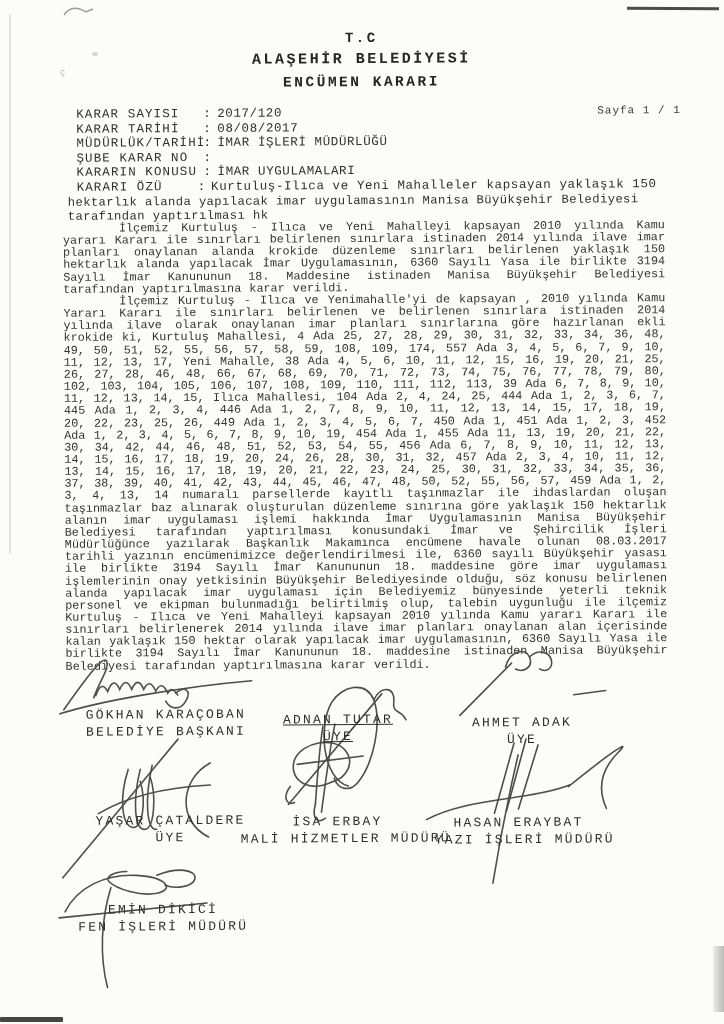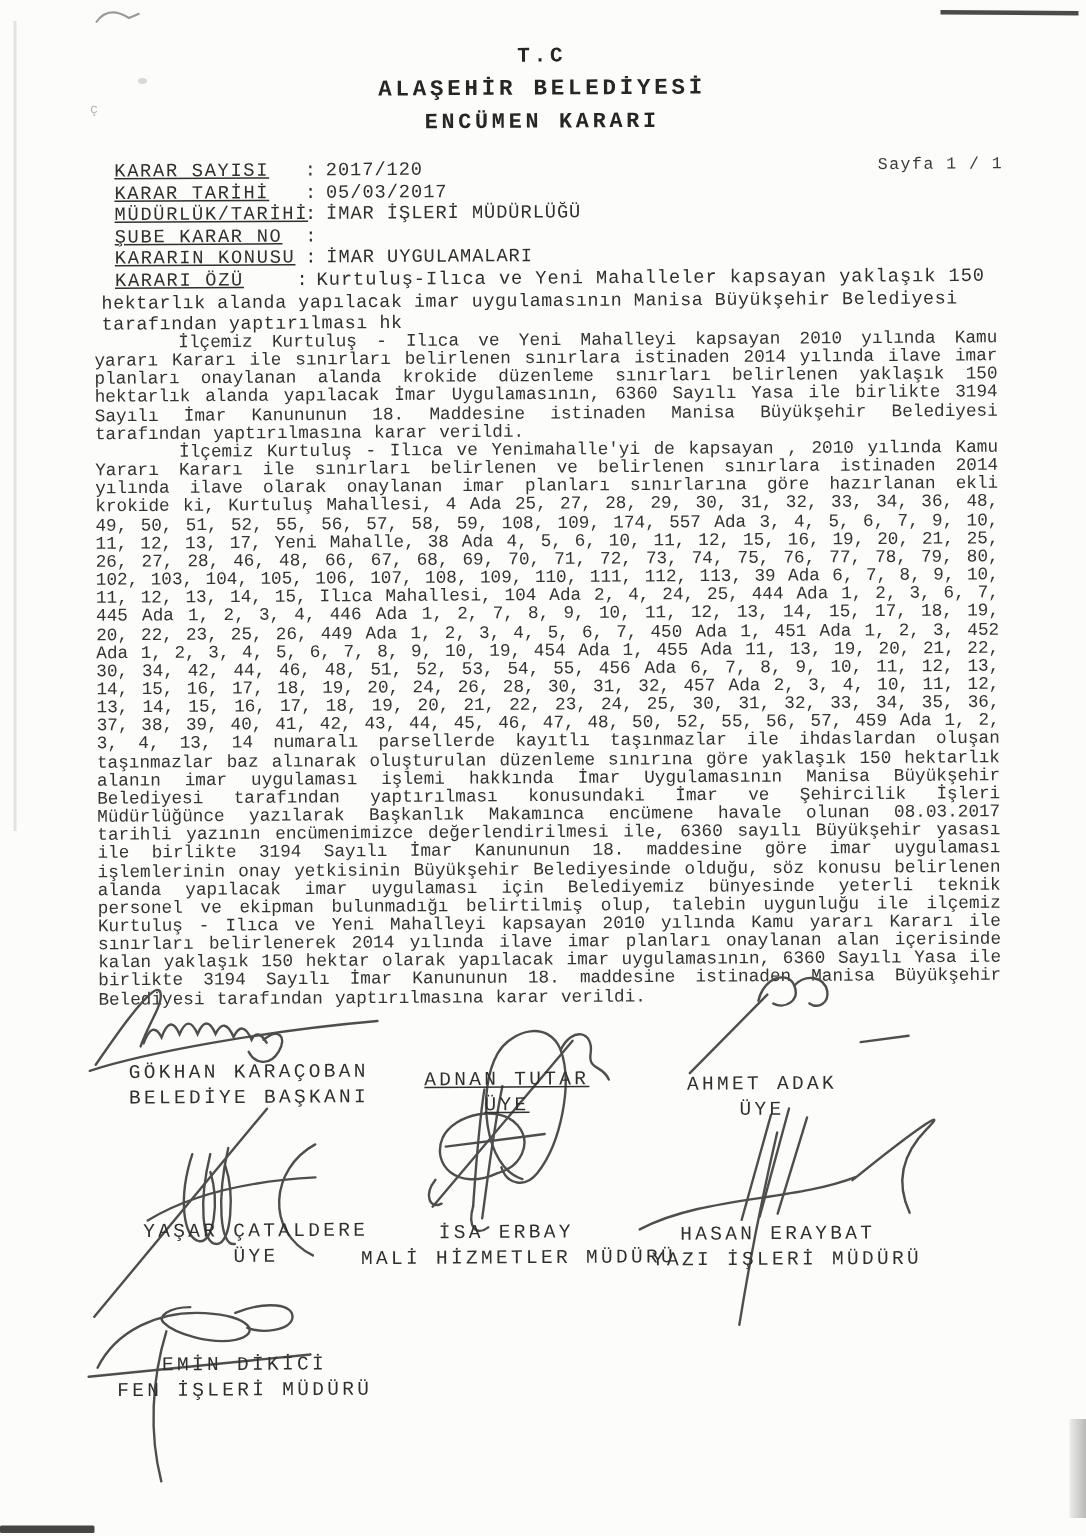--- a/index.html
+++ b/index.html
@@ -6,26 +6,26 @@
   body{width:724px;height:1024px;overflow:hidden;background:#e9e9e7;}
   .page{position:relative;width:724px;height:1024px;background:#fcfcfa;
         font-family:"Liberation Mono","DejaVu Sans Mono",monospace;color:#2e2e2e;}
   .doc{position:absolute;inset:0;transform:rotate(-0.35deg);transform-origin:50% 40%;}
 
   
   .title-block{position:absolute;top:30px;left:62px;width:603px;text-align:center;font-weight:bold;color:#262626;}
   .t1{font-size:14px;letter-spacing:2.5px;}
   .t2{font-size:15px;letter-spacing:2.5px;margin-top:5px;}
   .t3{font-size:14.5px;letter-spacing:2.5px;margin-top:6px;}
-  .page-label{position:absolute;top:106px;left:587px;font-size:11px;color:#3a3a3a;letter-spacing:1px;}
+  .page-label{position:absolute;top:106px;left:599px;font-size:11px;color:#3a3a3a;letter-spacing:1px;}
 
   
   .meta{position:absolute;top:106px;left:78px;width:580px;font-size:12.5px;color:#303030;}
   .meta-row{display:flex;height:14.6px;line-height:14.6px;white-space:nowrap;}
-  .meta-label{width:127px;letter-spacing:1.1px;text-decoration:underline;}
+  .meta-label{width:127px;letter-spacing:1.1px;}
   .meta-colon{width:14px;}
   .meta-value{letter-spacing:0.6px;}
   .ozu-cont{position:absolute;left:-9px;width:600px;font-size:12.2px;line-height:13.4px;letter-spacing:0.4px;white-space:nowrap;}
   .ozu-c1{top:89px;} .ozu-c2{top:102.5px;}
 
   
   .body-text{position:absolute;top:221px;left:64px;width:602px;font-size:11.8px;
              line-height:12.15px;text-align:justify;color:#343434;}
   .para{margin:0;text-indent:56px;word-spacing:1px;}
 
@@ -73,21 +73,21 @@
 
     <div class="meta">
       <div class="meta-row">
         <span class="meta-label">KARAR SAYISI</span>
         <span class="meta-colon">:</span>
         <span class="meta-value">2017/120</span>
       </div>
       <div class="meta-row">
         <span class="meta-label">KARAR TARİHİ</span>
         <span class="meta-colon">:</span>
-        <span class="meta-value">05/03/2017</span>
+        <span class="meta-value">08/08/2017</span>
       </div>
       <div class="meta-row">
         <span class="meta-label">MÜDÜRLÜK/TARİHİ</span>
         <span class="meta-colon">:</span>
         <span class="meta-value">İMAR İŞLERİ MÜDÜRLÜĞÜ</span>
       </div>
       <div class="meta-row">
         <span class="meta-label">ŞUBE KARAR NO</span>
         <span class="meta-colon">:</span>
         <span class="meta-value"></span>
@@ -160,21 +160,21 @@
     </svg>
 
     <div class="sigblock" style="left:78px;top:706px;width:172px;">
       <div class="sig-name">GÖKHAN KARAÇOBAN</div>
       <div class="sig-title">BELEDİYE BAŞKANI</div>
     </div>
     <div class="sigblock" style="left:276px;top:712px;width:120px;text-decoration:underline;">
       <div class="sig-name">ADNAN TUTAR</div>
       <div class="sig-title">ÜYE</div>
     </div>
-    <div class="sigblock" style="left:450px;top:716px;width:112px;">
+    <div class="sigblock" style="left:464px;top:716px;width:112px;">
       <div class="sig-name">AHMET ADAK</div>
       <div class="sig-title">ÜYE</div>
     </div>
     <div class="sigblock" style="left:80px;top:812px;width:176px;">
       <div class="sig-name">YAŞAR ÇATALDERE</div>
       <div class="sig-title">ÜYE</div>
     </div>
     <div class="sigblock" style="left:238px;top:814px;width:194px;">
       <div class="sig-name">İSA ERBAY</div>
       <div class="sig-title">MALİ HİZMETLER MÜDÜRÜ</div>

